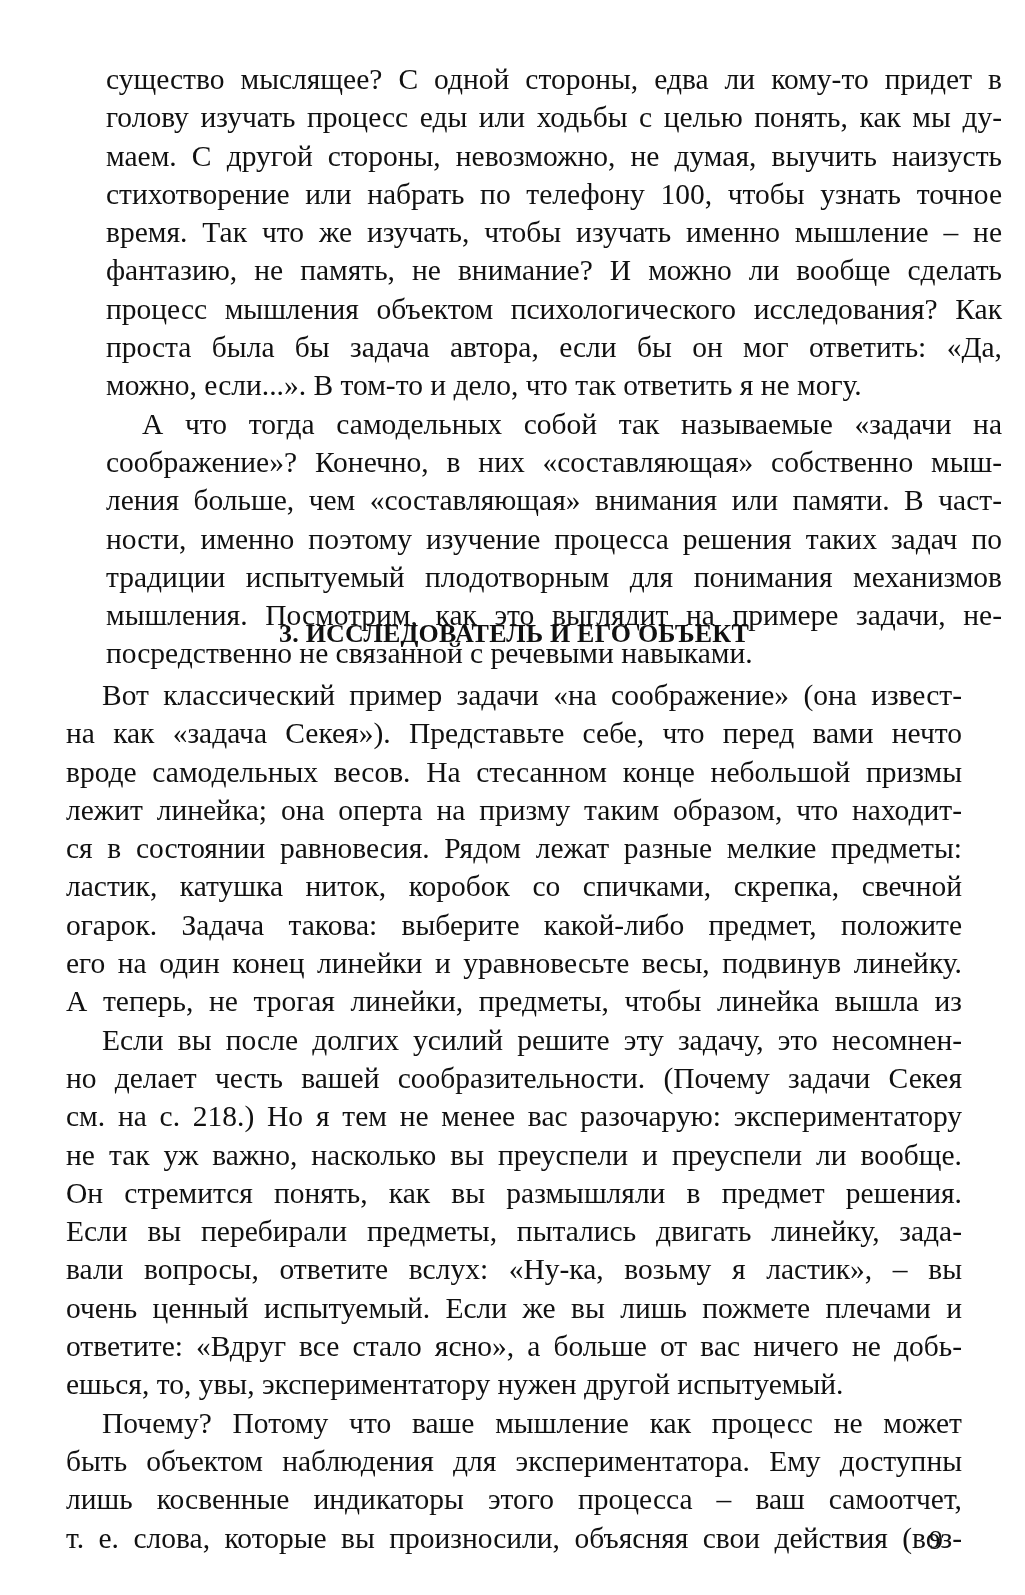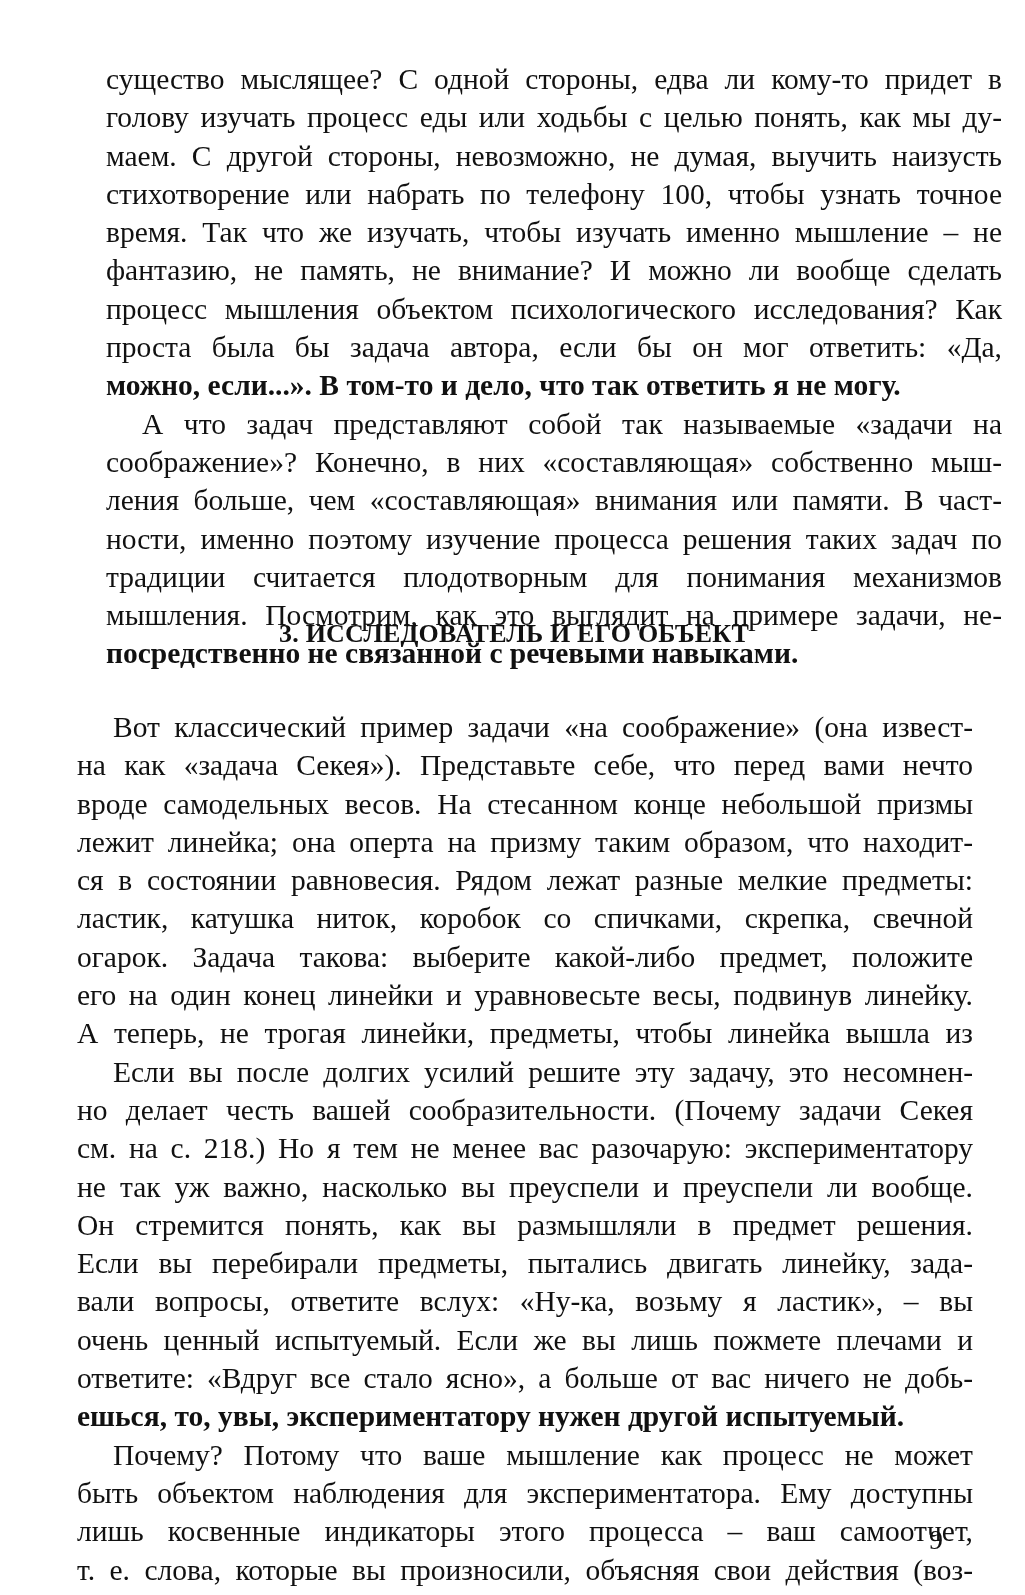--- a/index.html
+++ b/index.html
@@ -26,21 +26,20 @@
       display: block;
       font-size: 29.5px;
       line-height: 38.3px;
       height: 38.3px;
       white-space: nowrap;
       text-align: justify;
       text-align-last: justify;
     }
     .line.last {
       text-align-last: left;
-      font-weight: bold;
     }
     .line.indent {
       padding-left: 36px;
     }
     .paragraph {
       display: block;
     }
     .heading {
       position: absolute;
       left: 66px;
@@ -48,23 +47,22 @@
       top: 618px;
       text-align: center;
       font-weight: bold;
       font-size: 26px;
       line-height: 32px;
       letter-spacing: 0.2px;
     }
     .section2 {
       position: absolute;
       left: 66px;
-      top: 708px;
+      top: 676px;
       width: 896px;
-      margin-left: 11px;
     }
     .page-number {
       position: absolute;
       right: 82px;
       top: 1524px;
       font-size: 28px;
       line-height: 32px;
     }
   </style>
 </head>
@@ -76,25 +74,25 @@
     <span class="line">голову изучать процесс еды или ходьбы с целью понять, как мы ду-</span>
     <span class="line">маем. С другой стороны, невозможно, не думая, выучить наизусть</span>
     <span class="line">стихотворение или набрать по телефону 100, чтобы узнать точное</span>
     <span class="line">время. Так что же изучать, чтобы изучать именно мышление – не</span>
     <span class="line">фантазию, не память, не внимание? И можно ли вообще сделать</span>
     <span class="line">процесс мышления объектом психологического исследования? Как</span>
     <span class="line">проста была бы задача автора, если бы он мог ответить: «Да,</span>
     <span class="line last">можно, если...». В том-то и дело, что так ответить я не могу.</span>
   </div>
   <div class="paragraph">
-    <span class="line indent">А что задач представляют собой так называемые «задачи на</span>
+    <span class="line indent">А что тогда самодельных собой так называемые «задачи на</span>
     <span class="line">соображение»? Конечно, в них «составляющая» собственно мыш-</span>
     <span class="line">ления больше, чем «составляющая» внимания или памяти. В част-</span>
     <span class="line">ности, именно поэтому изучение процесса решения таких задач по</span>
-    <span class="line">традиции считается плодотворным для понимания механизмов</span>
+    <span class="line">традиции испытуемый плодотворным для понимания механизмов</span>
     <span class="line">мышления. Посмотрим, как это выглядит на примере задачи, не-</span>
     <span class="line last">посредственно не связанной с речевыми навыками.</span>
   </div>
 </div>
 
 <div class="heading">3. ИССЛЕДОВАТЕЛЬ И ЕГО ОБЪЕКТ</div>
 
 <div class="section2">
   <div class="paragraph">
     <span class="line indent">Вот классический пример задачи «на соображение» (она извест-</span>

